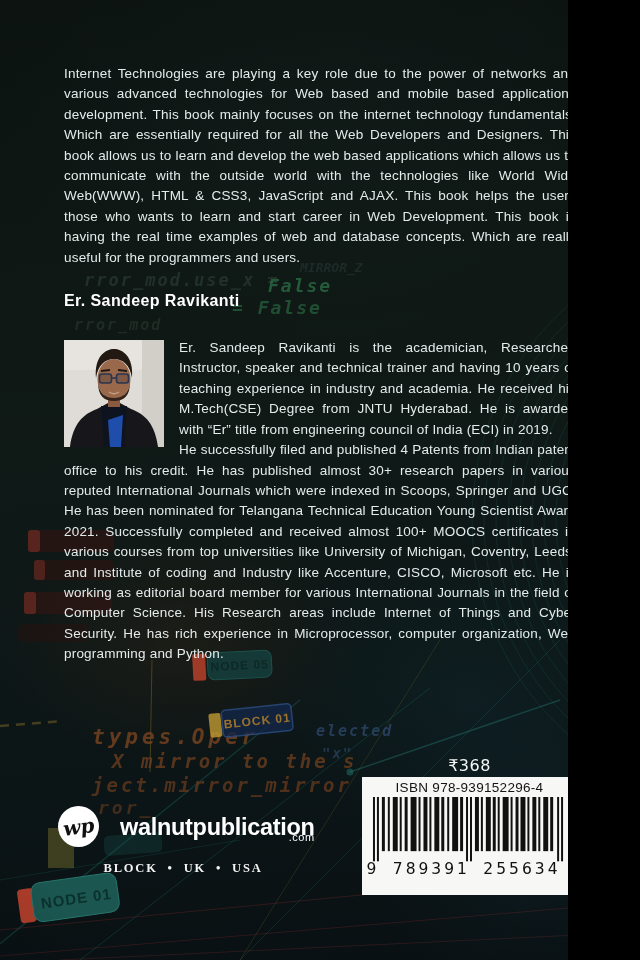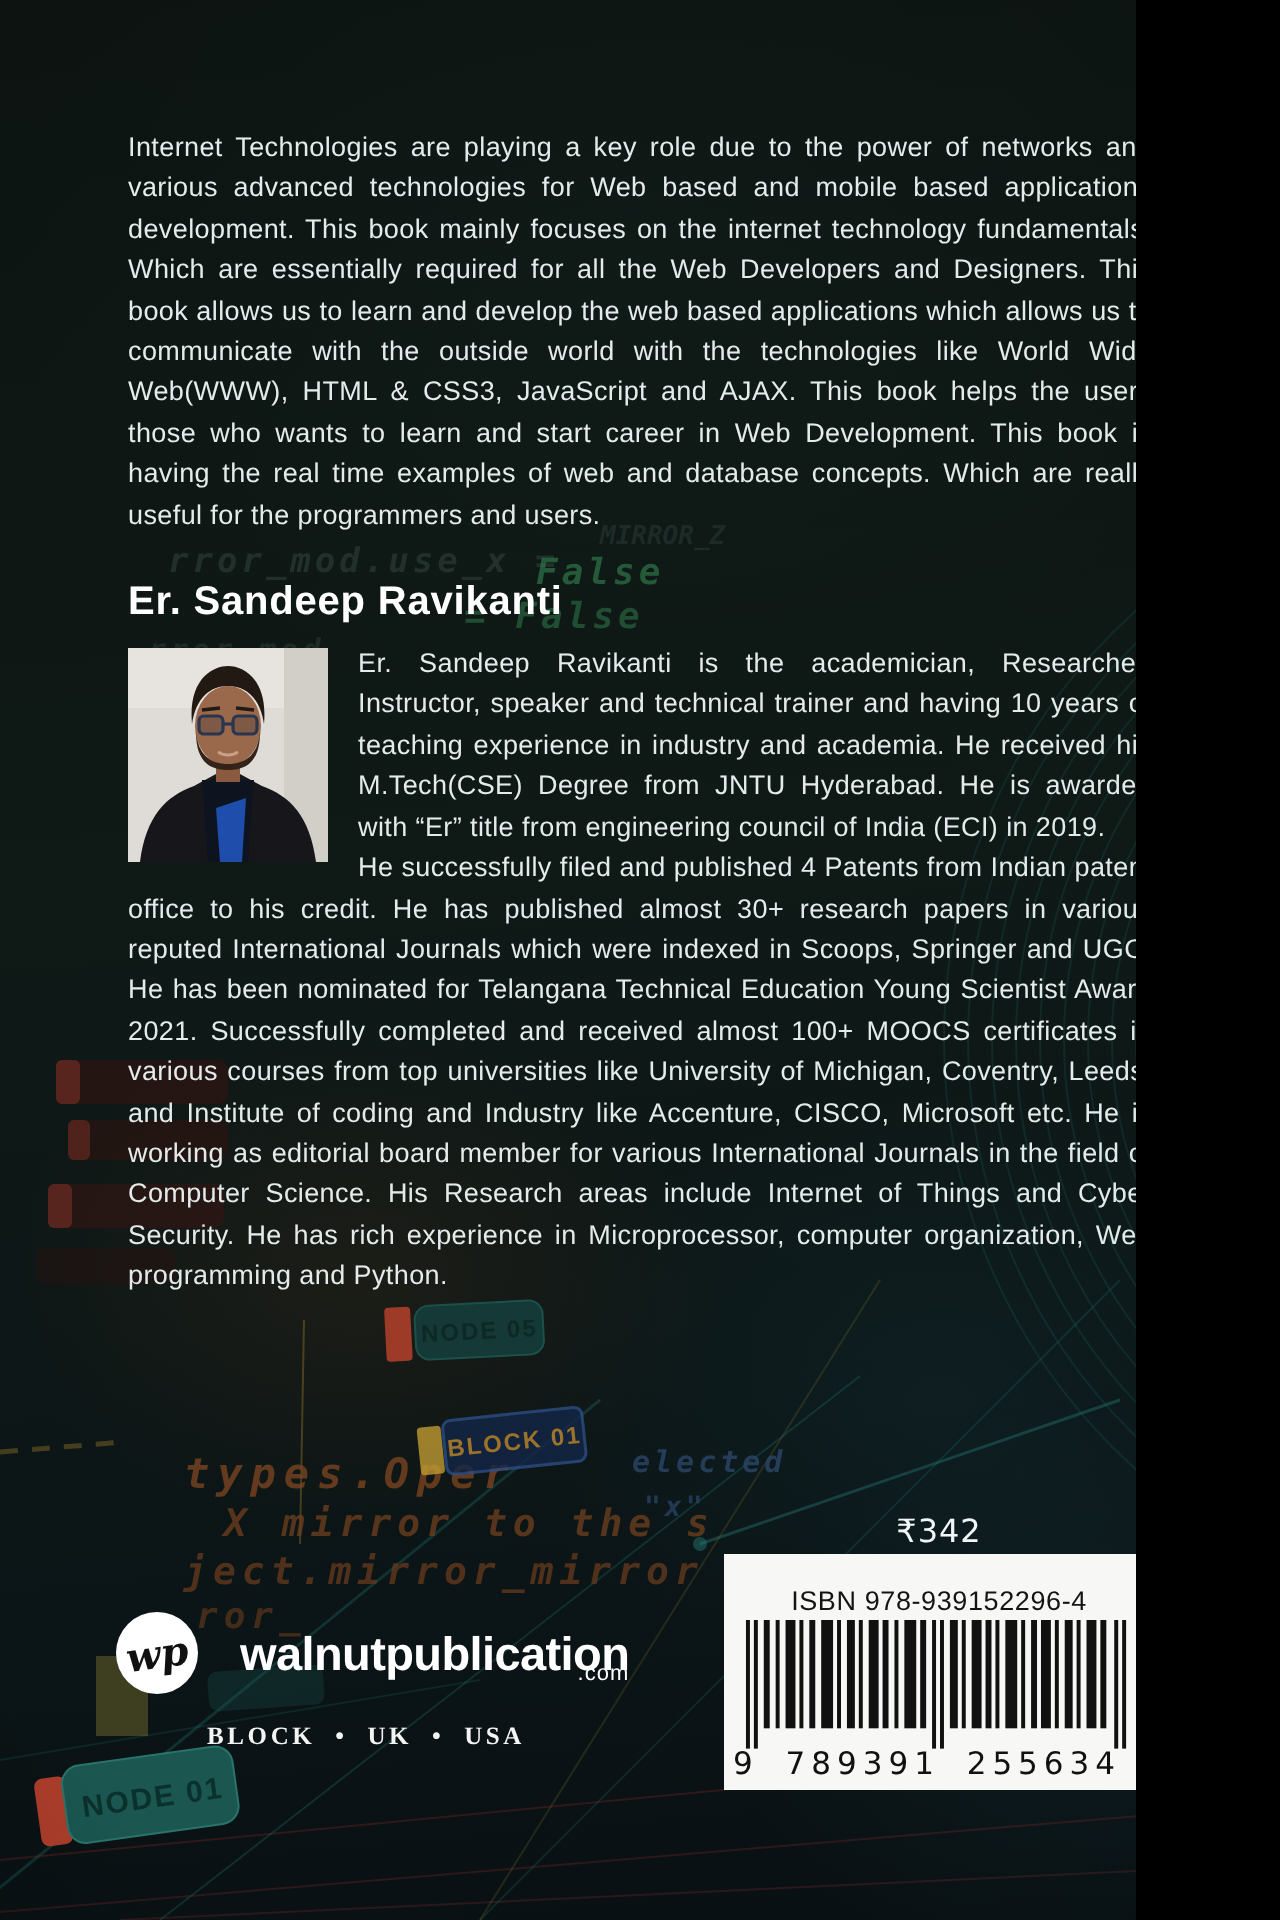--- a/index.html
+++ b/index.html
@@ -17,33 +17,33 @@
       radial-gradient(260px 200px at 560px 850px, rgba(25,70,80,.18), transparent 75%);
   }
   .bg-art{position:absolute;inset:0;pointer-events:none;}
   .vignette{
     position:absolute;inset:0;pointer-events:none;
     background:radial-gradient(ellipse 120% 110% at 50% 45%, transparent 55%, rgba(0,0,0,.38) 100%);
   }
   .content{position:absolute;left:64px;top:64px;width:512px;color:#e4ebeb;z-index:3;}
   .content p{margin:0;text-align:justify;font-size:13.5px;line-height:20.4px;letter-spacing:.2px;}
   .author-heading{
-    margin:20px 0 8px 0;color:#ffffff;font-size:20px;font-weight:bold;letter-spacing:.4px;line-height:26px;
+    margin:20px 0 24px 0;color:#ffffff;font-size:16px;font-weight:bold;letter-spacing:.4px;line-height:26px;
   }
   .photo{
     float:left;width:100px;height:107px;margin:2px 15px 2px 0;display:block;background:#dfdcd7;
   }
   .price{
     position:absolute;left:362px;top:756px;width:215px;z-index:3;
     text-align:center;color:#f2f6f6;font-size:16px;letter-spacing:.5px;
     font-family:"DejaVu Sans",sans-serif;
   }
   .barcode-box{
     position:absolute;left:362px;top:777px;width:215px;height:118px;z-index:3;
-    background:#f7f7f5;box-sizing:border-box;padding:16px 7px 4px 7px;
+    background:#f7f7f5;box-sizing:border-box;padding:3px 7px 4px 7px;
     display:flex;flex-direction:column;align-items:center;
   }
   .isbn-label{color:#141414;font-size:13.5px;letter-spacing:.3px;white-space:nowrap;line-height:16px;}
   .bars{width:198px;height:66px;margin-top:1px;}
   .barcode-digits{
     width:206px;display:flex;justify-content:space-between;box-sizing:border-box;
     padding:0 12px 0 0;margin-top:-2px;
     color:#111;font-size:15.5px;letter-spacing:3px;line-height:16px;
     font-family:"DejaVu Sans",sans-serif;
   }
@@ -178,21 +178,21 @@
 
       <path d="M37,31 L46,30" stroke="#221a12" stroke-width="1.8"></path>
       <path d="M54,30 L63,31" stroke="#221a12" stroke-width="1.8"></path>
       <path d="M45,52 C48,54 52,54 55,52" stroke="#caa08a" stroke-width="1.4" fill="none"></path>
     </svg>
 
     <p>Er. Sandeep Ravikanti is the academician, Researcher, Instructor, speaker and technical trainer and having 10 years of teaching experience in industry and academia. He received his M.Tech(CSE) Degree from JNTU Hyderabad. He is awarded with “Er” title from engineering council of India (ECI) in 2019.</p>
     <p>He successfully filed and published 4 Patents from Indian patent office to his credit. He has published almost 30+ research papers in various reputed International Journals which were indexed in Scoops, Springer and UGC. He has been nominated for Telangana Technical Education Young Scientist Award 2021. Successfully completed and received almost 100+ MOOCS certificates in various courses from top universities like University of Michigan, Coventry, Leeds, and Institute of coding and Industry like Accenture, CISCO, Microsoft etc. He is working as editorial board member for various International Journals in the field of Computer Science. His Research areas include Internet of Things and Cyber Security. He has rich experience in Microprocessor, computer organization, Web programming and Python.</p>
   </div>
 
-  <div class="price">₹342</div>
+  <div class="price">₹368</div>
 
   <div class="barcode-box">
     <div class="isbn-label">ISBN 978-939152296-4</div>
     <svg class="bars" viewBox="0 0 200 78" preserveAspectRatio="none">
       <g fill="#111">
         <rect x="2" width="2" height="76"></rect>
           <rect x="6" width="2" height="76"></rect>
         <rect x="11" width="3" height="64"></rect>
           <rect x="17" width="2" height="64"></rect>
           <rect x="22" width="5" height="64"></rect>

